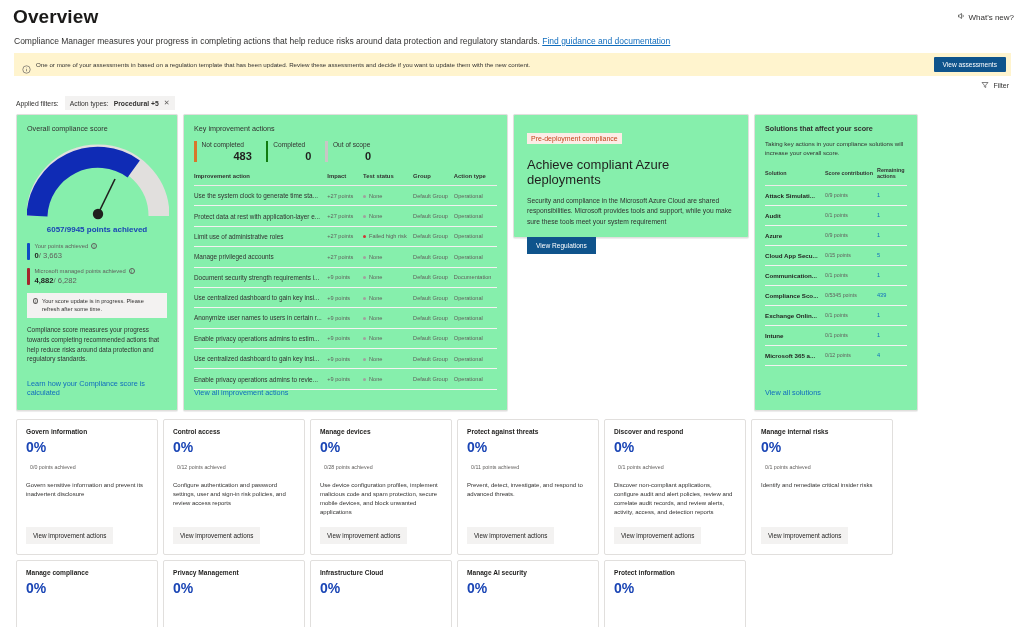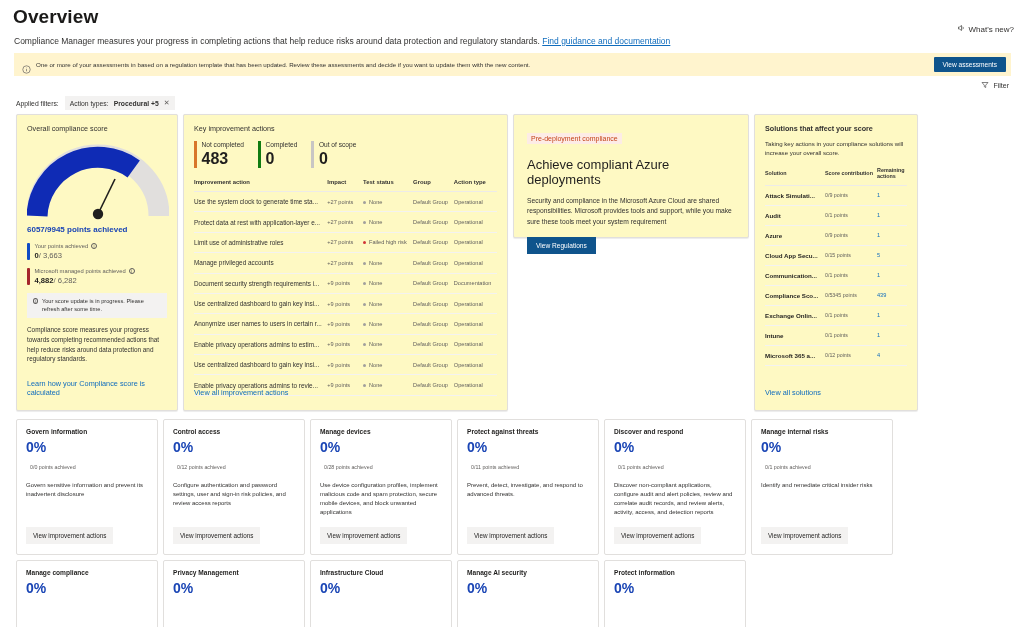--- a/index.html
+++ b/index.html
@@ -12,21 +12,21 @@
     overflow: hidden;
   }
   .page { position: relative; width: 1024px; height: 627px; padding: 0 8px; }
 
   
   .pg-title {
     font-size: 19px; font-weight: 600; letter-spacing: .1px;
     margin: 6px 0 0 5px; color: #1b1a19;
   }
   .whatsnew {
-    position: absolute; top: 18px; right: 10px;
+    position: absolute; top: 6px; right: 10px;
     font-size: 8px; color: #323130; display: flex; align-items: center; gap: 3px;
     cursor: pointer;
   }
   .whatsnew svg { width: 8px; height: 8px; }
   .subtitle {
     font-size: 8.5px; color: #323130; margin: 8px 0 0 6px;
   }
   .subtitle a { color: #0f6cbd; text-decoration: underline; text-align: center; }
 
   
@@ -61,40 +61,40 @@
   .chip {
     background: #f3f2f1; padding: 3px 5px; display: flex; align-items: center; gap: 5px;
     font-size: 6.8px; cursor: pointer;
   }
   .chip b { font-weight: 700; }
   .chip .x { color: #605e5c; font-size: 7px; }
 
   
   .cards { display: flex; gap: 5px; margin: 4px 4px 0 8px; align-items: flex-start; }
   .card {
-    background: #fef9c3; border: 1px solid #e1dfdd; border-radius: 2px;
+    background: #86efac; border: 1px solid #e1dfdd; border-radius: 2px;
     box-shadow: 0 0.3px 0.9px rgba(0,0,0,.08);
   }
   .card-score { width: 162px; height: 297px; padding: 9px 10px 0 10px; position: relative; }
   .card-kia   { width: 325px; height: 297px; padding: 9px 10px 0 10px; position: relative; }
   .card-sol   { width: 164px; height: 297px; padding: 9px 10px 0 10px; position: relative; }
   .card-promo { width: 236px; height: 124px; padding: 12px 13px 0 13px; }
 
   .card-h { font-size: 7.2px; font-weight: 400; color: #323130; }
   .card-h.bold { font-weight: 700; }
 
   
   .score-title {
     font-size: 15px; font-weight: 700; line-height: 1.25; margin-top: 6px; color: #201f1e;
   }
   .score-title span { color: #0f4bc4; }
   .gauge-wrap { position: relative; width: 142px; height: 78px; margin: 9px auto 0 auto; }
   .gauge-wrap svg { display: block; }
   .gauge-label {
-    text-align: left; font-size: 8px; font-weight: 700; margin-top: 5px; color: #201f1e;
+    text-align: center; font-size: 8px; font-weight: 700; margin-top: 5px; color: #201f1e;
   }
   .gauge-label span { color: #1a45b5; }
 
   .legend { margin-top: 9px; }
   .legend-row { display: flex; align-items: flex-start; margin-bottom: 8px; }
   .legend-bar { width: 2.5px; align-self: stretch; margin-right: 5px; border-radius: 1px; }
   .legend-txt .lbl {
     font-size: 5.8px; color: #605e5c; display: flex; align-items: center; gap: 3px;
   }
   .legend-txt .val { font-size: 7.6px; color: #605e5c; margin-top: 2px; }
@@ -114,21 +114,21 @@
   .card-link {
     position: absolute; bottom: 13px; left: 10px;
     font-size: 7.3px; color: #0f6cbd; cursor: pointer;
   }
 
   
   .kpis { display: flex; margin-top: 8px; }
   .kpi { display: flex; padding-right: 14px; }
   .kpi .kbar { width: 2.5px; align-self: stretch; margin-right: 5px; }
   .kpi .klabel { font-size: 6.6px; color: #323130; }
-  .kpi .kval { font-size: 16px; font-weight: 700; color: #201f1e; margin-top: 2px; }
+  .kpi .kval { font-size: 11px; font-weight: 700; color: #201f1e; margin-top: 2px; margin-left: 32px; }
 
   table.kia { width: 100%; border-collapse: collapse; margin-top: 11px; }
   table.kia th {
     text-align: left; font-size: 5.9px; font-weight: 700; color: #323130;
     padding: 0 0 6px 0; border-bottom: 1px solid #edebe9;
   }
   table.kia td {
     font-size: 6.4px; color: #323130; padding: 6.2px 0; border-bottom: 1px solid #f3f2f1;
     white-space: nowrap; overflow: hidden; text-overflow: ellipsis;
   }

